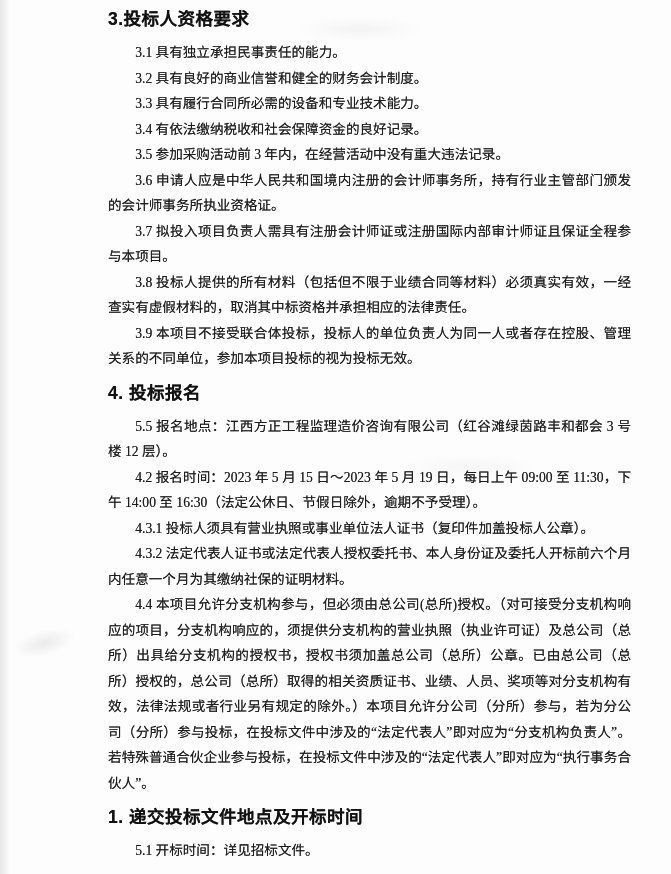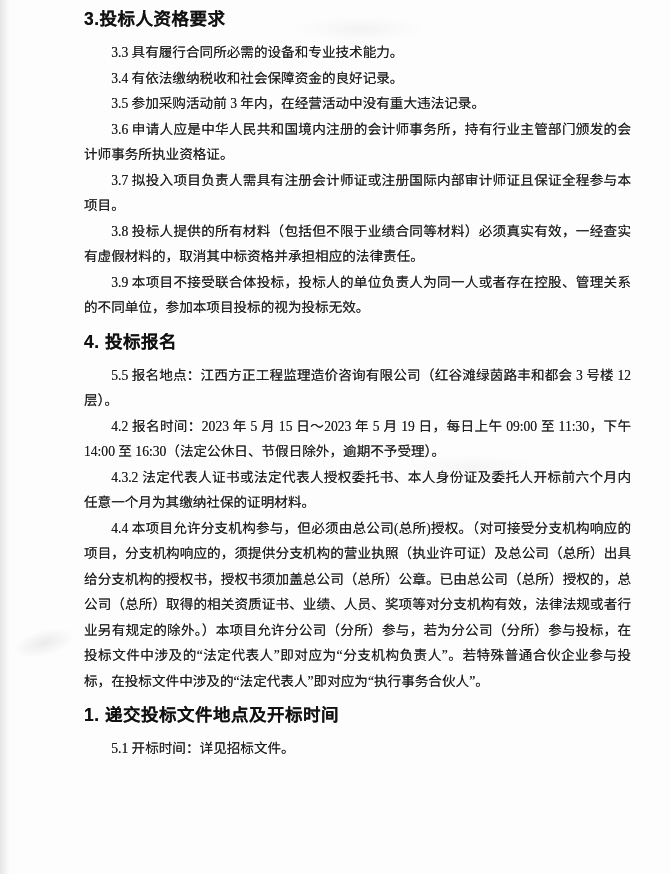--- a/index.html
+++ b/index.html
@@ -46,21 +46,21 @@
   .smudge-b {
     left: 295px; top: 16px; width: 130px; height: 26px;
     background: radial-gradient(ellipse at center, rgba(150,150,150,0.09), rgba(150,150,150,0) 70%);
   }
   .smudge-c {
     left: 400px; top: 455px; width: 140px; height: 24px;
     background: radial-gradient(ellipse at center, rgba(150,150,150,0.07), rgba(150,150,150,0) 70%);
   }
   .content {
     position: relative;
-    padding: 5px 40px 0 84px;
+    padding: 5px 40px 0 108px;
     text-shadow: 0 0 0.55px rgba(25,25,25,0.72);
   }
   .sec-heading {
     font-family: "Liberation Sans", "DejaVu Sans", sans-serif;
     font-weight: bold;
     font-size: 17.5px;
     line-height: 28px;
     letter-spacing: 0.5px;
     color: var(--heading-ink);
     margin: 7px 0 7px 0;
@@ -79,33 +79,36 @@
 <div class="page">
   <div class="edge-shade"></div>
   <div class="smudge smudge-a"></div>
   <div class="smudge smudge-b"></div>
   <div class="smudge smudge-c"></div>
 
   <div class="content">
 
     <section>
       <div class="sec-heading">3.投标人资格要求</div>
+      <p class="para">3.1 具有独立承担民事责任的能力。</p>
+      <p class="para">3.2 具有良好的商业信誉和健全的财务会计制度。</p>
       <p class="para">3.3 具有履行合同所必需的设备和专业技术能力。</p>
       <p class="para">3.4 有依法缴纳税收和社会保障资金的良好记录。</p>
       <p class="para">3.5 参加采购活动前 3 年内，在经营活动中没有重大违法记录。</p>
       <p class="para">3.6 申请人应是中华人民共和国境内注册的会计师事务所，持有行业主管部门颁发的会计师事务所执业资格证。</p>
       <p class="para">3.7 拟投入项目负责人需具有注册会计师证或注册国际内部审计师证且保证全程参与本项目。</p>
       <p class="para">3.8 投标人提供的所有材料（包括但不限于业绩合同等材料）必须真实有效，一经查实有虚假材料的，取消其中标资格并承担相应的法律责任。</p>
       <p class="para">3.9 本项目不接受联合体投标，投标人的单位负责人为同一人或者存在控股、管理关系的不同单位，参加本项目投标的视为投标无效。</p>
     </section>
 
     <section>
       <div class="sec-heading">4. 投标报名</div>
       <p class="para">5.5 报名地点：江西方正工程监理造价咨询有限公司（红谷滩绿茵路丰和都会 3 号楼 12 层）。</p>
       <p class="para">4.2 报名时间：2023 年 5 月 15 日～2023 年 5 月 19 日，每日上午 09:00 至 11:30，下午 14:00 至 16:30（法定公休日、节假日除外，逾期不予受理）。</p>
+      <p class="para">4.3.1 投标人须具有营业执照或事业单位法人证书（复印件加盖投标人公章）。</p>
       <p class="para">4.3.2 法定代表人证书或法定代表人授权委托书、本人身份证及委托人开标前六个月内任意一个月为其缴纳社保的证明材料。</p>
       <p class="para">4.4 本项目允许分支机构参与，但必须由总公司(总所)授权。（对可接受分支机构响应的项目，分支机构响应的，须提供分支机构的营业执照（执业许可证）及总公司（总所）出具给分支机构的授权书，授权书须加盖总公司（总所）公章。已由总公司（总所）授权的，总公司（总所）取得的相关资质证书、业绩、人员、奖项等对分支机构有效，法律法规或者行业另有规定的除外。）本项目允许分公司（分所）参与，若为分公司（分所）参与投标，在投标文件中涉及的“法定代表人”即对应为“分支机构负责人”。若特殊普通合伙企业参与投标，在投标文件中涉及的“法定代表人”即对应为“执行事务合伙人”。</p>
     </section>
 
     <section>
       <div class="sec-heading">1. 递交投标文件地点及开标时间</div>
       <p class="para">5.1 开标时间：详见招标文件。</p>
     </section>
 
   </div>

